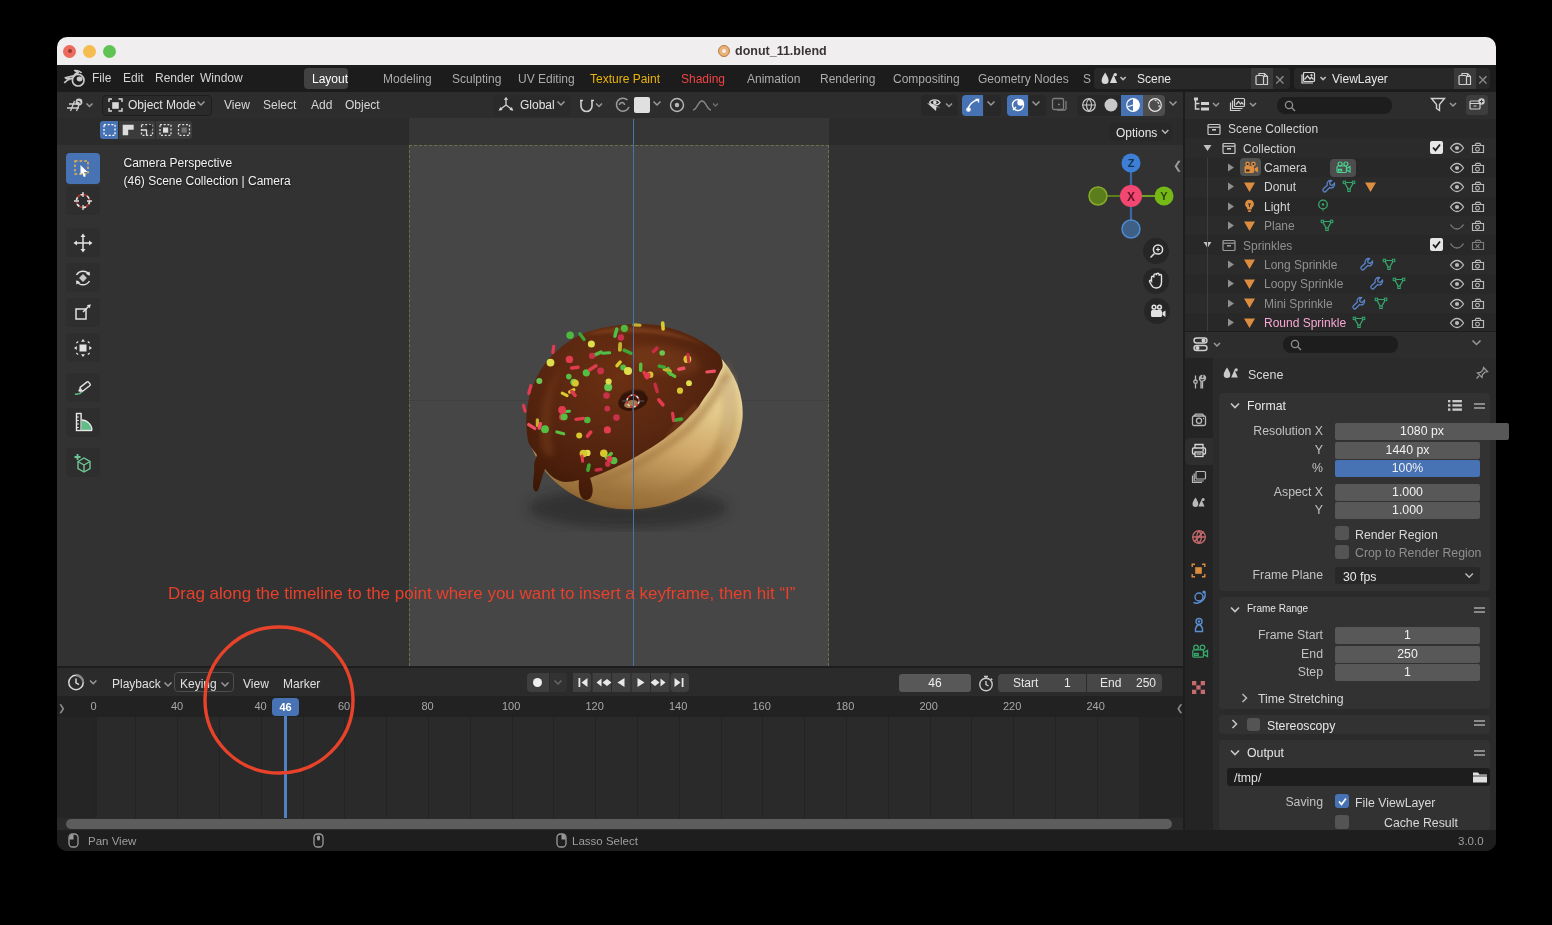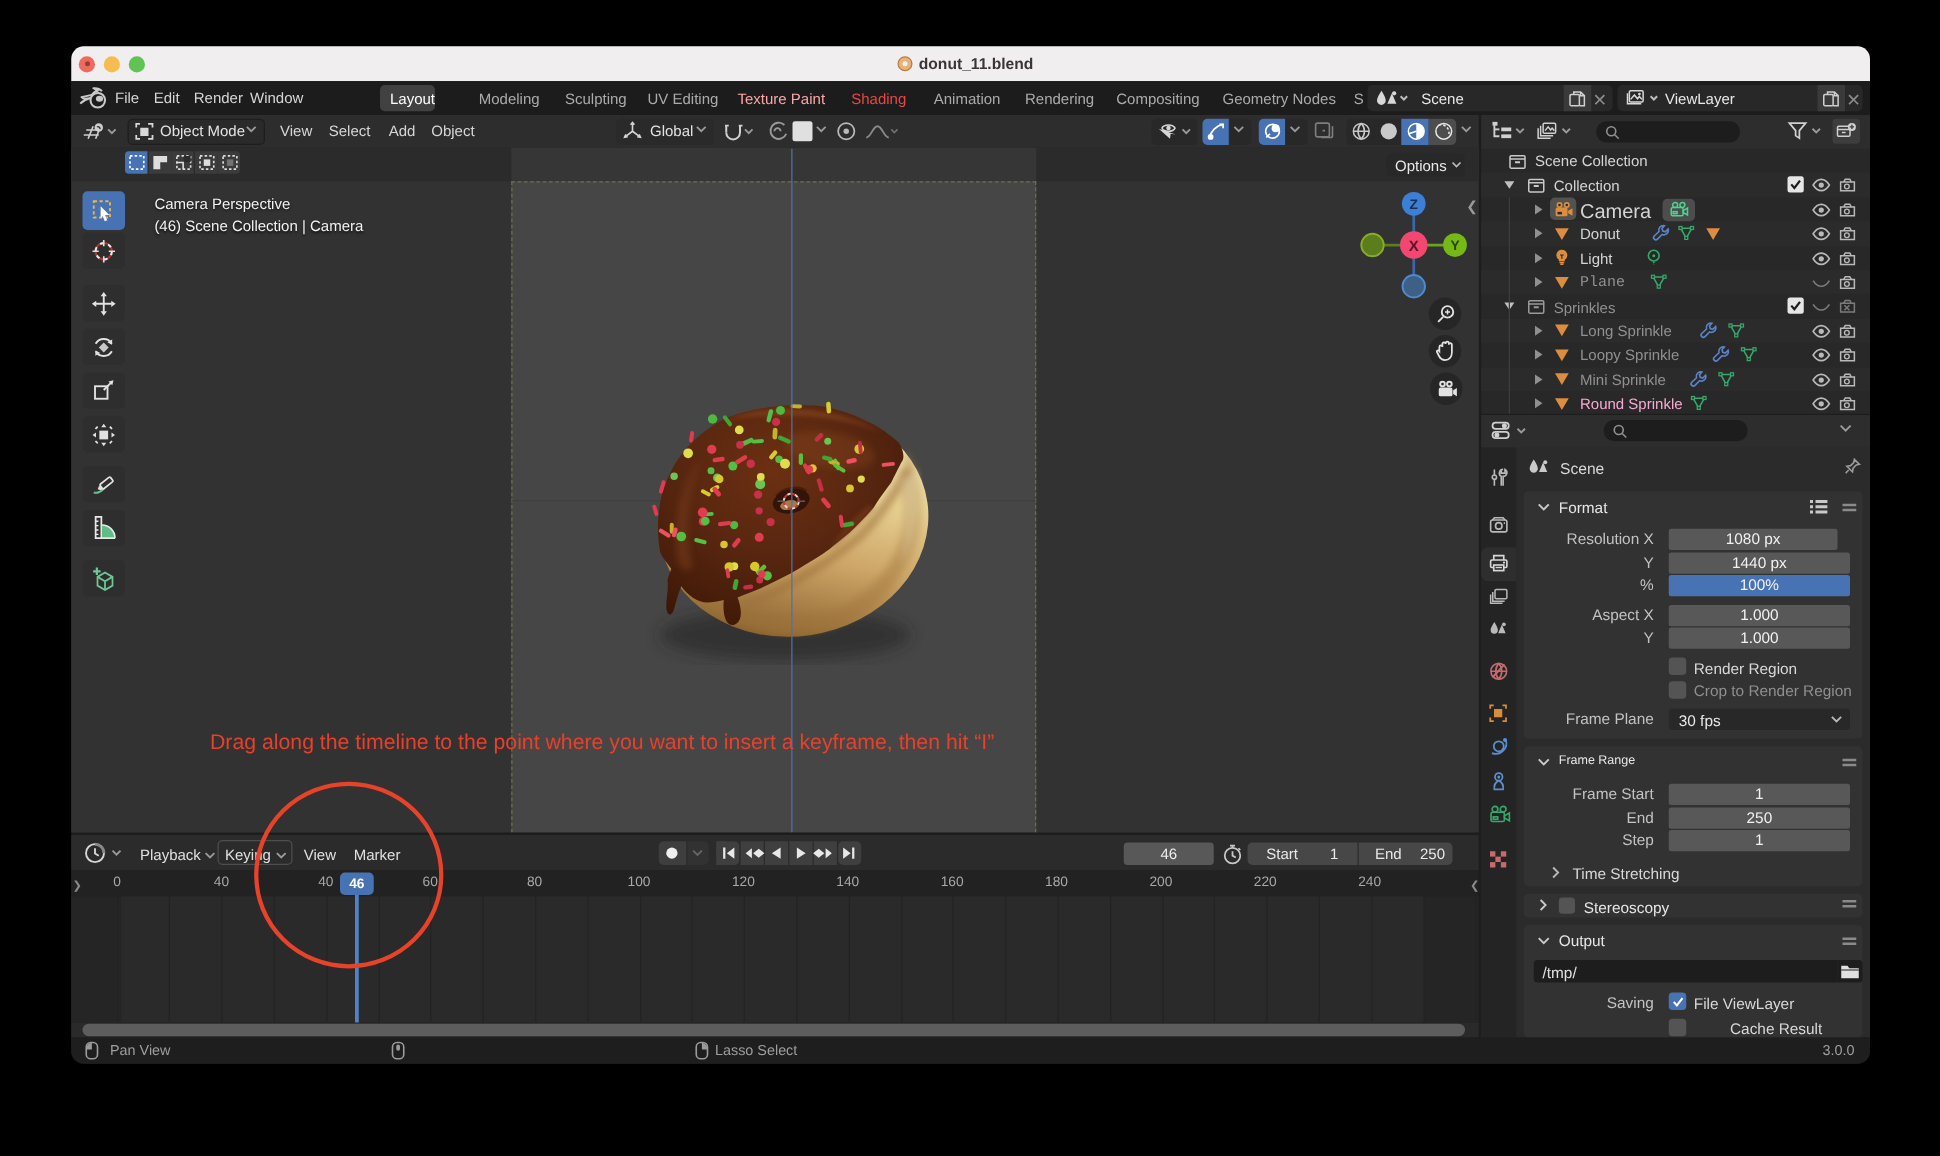--- a/index.html
+++ b/index.html
@@ -39,21 +39,21 @@
 <div class="a txt" style="left:92px;top:72px;">File</div>
 <div class="a txt" style="left:123px;top:72px;">Edit</div>
 <div class="a txt" style="left:155px;top:72px;">Render</div>
 <div class="a txt" style="left:200px;top:72px;">Window</div>
 <div class="a txt" style="left:250px;top:72px;margin-top:45px;">Help</div>
 <div class="a" style="left:304px;top:68px;width:44px;height:21px;background:#414141;border-radius:4px;"></div>
 <div class="a txt" style="left:312px;top:73px;color:#fff;">Layout</div>
 <div class="a txt" style="left:383px;top:73px;color:#ababab;">Modeling</div>
 <div class="a txt" style="left:452px;top:73px;color:#ababab;">Sculpting</div>
 <div class="a txt" style="left:518px;top:73px;color:#ababab;">UV Editing</div>
-<div class="a txt" style="left:590px;top:73px;color:#fca5a5;">Texture Paint</div>
+<div class="a txt" style="left:590px;top:73px;color:#eab308;">Texture Paint</div>
 <div class="a txt" style="left:681px;top:73px;color:#ef4444;">Shading</div>
 <div class="a txt" style="left:747px;top:73px;color:#ababab;">Animation</div>
 <div class="a txt" style="left:820px;top:73px;color:#ababab;">Rendering</div>
 <div class="a txt" style="left:893px;top:73px;color:#ababab;">Compositing</div>
 <div class="a txt" style="left:978px;top:73px;color:#ababab;">Geometry Nodes</div>
 <div class="a txt" style="left:1083px;top:73px;color:#ababab;">S</div>
 
 <div class="a" style="left:1094px;top:68px;width:196px;height:21px;background:#282828;border-radius:4px;"></div>
 <div class="a" style="left:1100px;top:71px;">
     <svg width="26" height="15" viewBox="0 0 26 15">
@@ -806,21 +806,21 @@
     <g fill="#dd8d3f">
       <circle cx="4.6" cy="3" r="2.4"></circle>
       <circle cx="10.4" cy="3" r="2.4"></circle>
       <rect x="1.5" y="5" width="9.5" height="7" rx="1.2"></rect>
       <path d="M11.5 7.5 l3.5-2 v6 l-3.5-2Z"></path>
     </g>
     <circle cx="4.6" cy="3" r="1" fill="#282828"></circle>
     <circle cx="10.4" cy="3" r="1" fill="#282828"></circle>
     <rect x="3" y="8.5" width="3.5" height="2" fill="#282828"></rect>
   </svg>
-<div class="a" style="left:1264px;top:161.0px;color:#d4d4d4;font-size:16px;">Camera</div>
+<div class="a" style="left:1264px;top:161.0px;color:#d4d4d4;font-size:12px;">Camera</div>
 <svg class="a" style="left:1449px;top:161.8px" width="16" height="12" viewBox="0 0 16 12">
     <path d="M1.5 6 C3.5 2.8 6 1.5 8 1.5 s4.5 1.3 6.5 4.5 C12.5 9.2 10 10.5 8 10.5 s-4.5-1.3-6.5-4.5Z" fill="none" stroke="#b9b9b9" stroke-width="1.3"></path>
     <circle cx="8" cy="6" r="2.1" fill="#b9b9b9"></circle>
   </svg>
 <svg class="a" style="left:1471px;top:160.8px" width="14" height="13" viewBox="0 0 14 13">
     <g fill="none" stroke="#b9b9b9" stroke-width="1.2">
       <path d="M1.5 4.5 h11 v7 h-11Z"></path>
       <path d="M4 4.5 l1.2-2.2 h3.6 L10 4.5"></path>
     </g>
     <circle cx="6.5" cy="8.2" r="1.9" fill="none" stroke="#b9b9b9" stroke-width="1.1"></circle>
@@ -896,21 +896,21 @@
     <circle cx="7" cy="5.5" r="4.3" fill="none" stroke="#37a76c" stroke-width="1.3"></circle>
     <circle cx="7" cy="5.5" r="1.2" fill="#37a76c"></circle>
     <path d="M7 10.2 v2.6" stroke="#37a76c" stroke-width="1.3" stroke-dasharray="1.4 1"></path>
   </svg>
 <svg class="a" style="left:1226px;top:221.0px" width="9" height="9">
     <path d="M2 0.5 v8 l6-4Z" fill="#909090"></path>
   </svg>
 <svg class="a" style="left:1243px;top:219.5px" width="13" height="12" viewBox="0 0 13 12">
     <path d="M1 1.5 h11 L6.5 11Z" fill="#dd8d3f"></path>
   </svg>
-<div class="a" style="left:1264px;top:219.2px;color:#909090;font-size:12px;font-family:Liberation Mono, monospace;">Plane</div>
+<div class="a" style="left:1264px;top:219.2px;color:#909090;font-size:12px;">Plane</div>
 <svg class="a" style="left:1449px;top:220.0px" width="16" height="12" viewBox="0 0 16 12">
     <path d="M1.5 4.5 C3.5 7.7 6 9 8 9 s4.5-1.3 6.5-4.5" fill="none" stroke="#7c7c7c" stroke-width="1.3"></path>
   </svg>
 <svg class="a" style="left:1471px;top:219.0px" width="14" height="13" viewBox="0 0 14 13">
     <g fill="none" stroke="#b9b9b9" stroke-width="1.2">
       <path d="M1.5 4.5 h11 v7 h-11Z"></path>
       <path d="M4 4.5 l1.2-2.2 h3.6 L10 4.5"></path>
     </g>
     <circle cx="6.5" cy="8.2" r="1.9" fill="none" stroke="#b9b9b9" stroke-width="1.1"></circle>
   </svg>
@@ -1219,21 +1219,21 @@
       <rect x="1" y="5.2" width="2.4" height="2.4"></rect>
       <rect x="1" y="9.4" width="2.4" height="2.4"></rect>
       <rect x="5.4" y="1" width="9.5" height="2.4"></rect>
       <rect x="5.4" y="5.2" width="9.5" height="2.4"></rect>
       <rect x="5.4" y="9.4" width="9.5" height="2.4"></rect>
     </g>
   </svg>
 <div class="a" style="left:1474px;top:403px;width:11px;height:2px;background:#8a8a8a;"></div>
 <div class="a" style="left:1474px;top:407px;width:11px;height:2px;background:#8a8a8a;"></div>
 <div class="a" style="left:1219px;top:423px;width:104px;height:17px;color:#c2c2c2;font-size:12.3px;text-align:right;line-height:17px;">Resolution X</div>
-<div class="a" style="left:1335px;top:423px;width:135px;height:17px;background:#585858;border-radius:2px;color:#f1f1f1;font-size:12.3px;text-align:center;line-height:17px;">1080 px</div>
+<div class="a" style="left:1335px;top:423px;width:174px;height:17px;background:#585858;border-radius:2px;color:#f1f1f1;font-size:12.3px;text-align:center;line-height:17px;">1080 px</div>
 <div class="a" style="left:1219px;top:441.5px;width:104px;height:17px;color:#c2c2c2;font-size:12.3px;text-align:right;line-height:17px;">Y</div>
 <div class="a" style="left:1335px;top:441.5px;width:145px;height:17px;background:#585858;border-radius:2px;color:#f1f1f1;font-size:12.3px;text-align:center;line-height:17px;">1440 px</div>
 <div class="a" style="left:1219px;top:460px;width:104px;height:17px;color:#c2c2c2;font-size:12.3px;text-align:right;line-height:17px;">%</div>
 <div class="a" style="left:1335px;top:460px;width:145px;height:17px;background:#4772b3;border-radius:2px;color:#f1f1f1;font-size:12.3px;text-align:center;line-height:17px;">100%</div>
 <div class="a" style="left:1219px;top:483.5px;width:104px;height:17px;color:#c2c2c2;font-size:12.3px;text-align:right;line-height:17px;">Aspect X</div>
 <div class="a" style="left:1335px;top:483.5px;width:145px;height:17px;background:#585858;border-radius:2px;color:#f1f1f1;font-size:12.3px;text-align:center;line-height:17px;">1.000</div>
 <div class="a" style="left:1219px;top:502px;width:104px;height:17px;color:#c2c2c2;font-size:12.3px;text-align:right;line-height:17px;">Y</div>
 <div class="a" style="left:1335px;top:502px;width:145px;height:17px;background:#585858;border-radius:2px;color:#f1f1f1;font-size:12.3px;text-align:center;line-height:17px;">1.000</div>
 <div class="a" style="left:1335px;top:526px;width:14px;height:14px;background:#545454;border-radius:3px;"></div>
 <div class="a" style="left:1355px;top:527.5px;color:#d8d8d8;font-size:12.3px;">Render Region</div>

